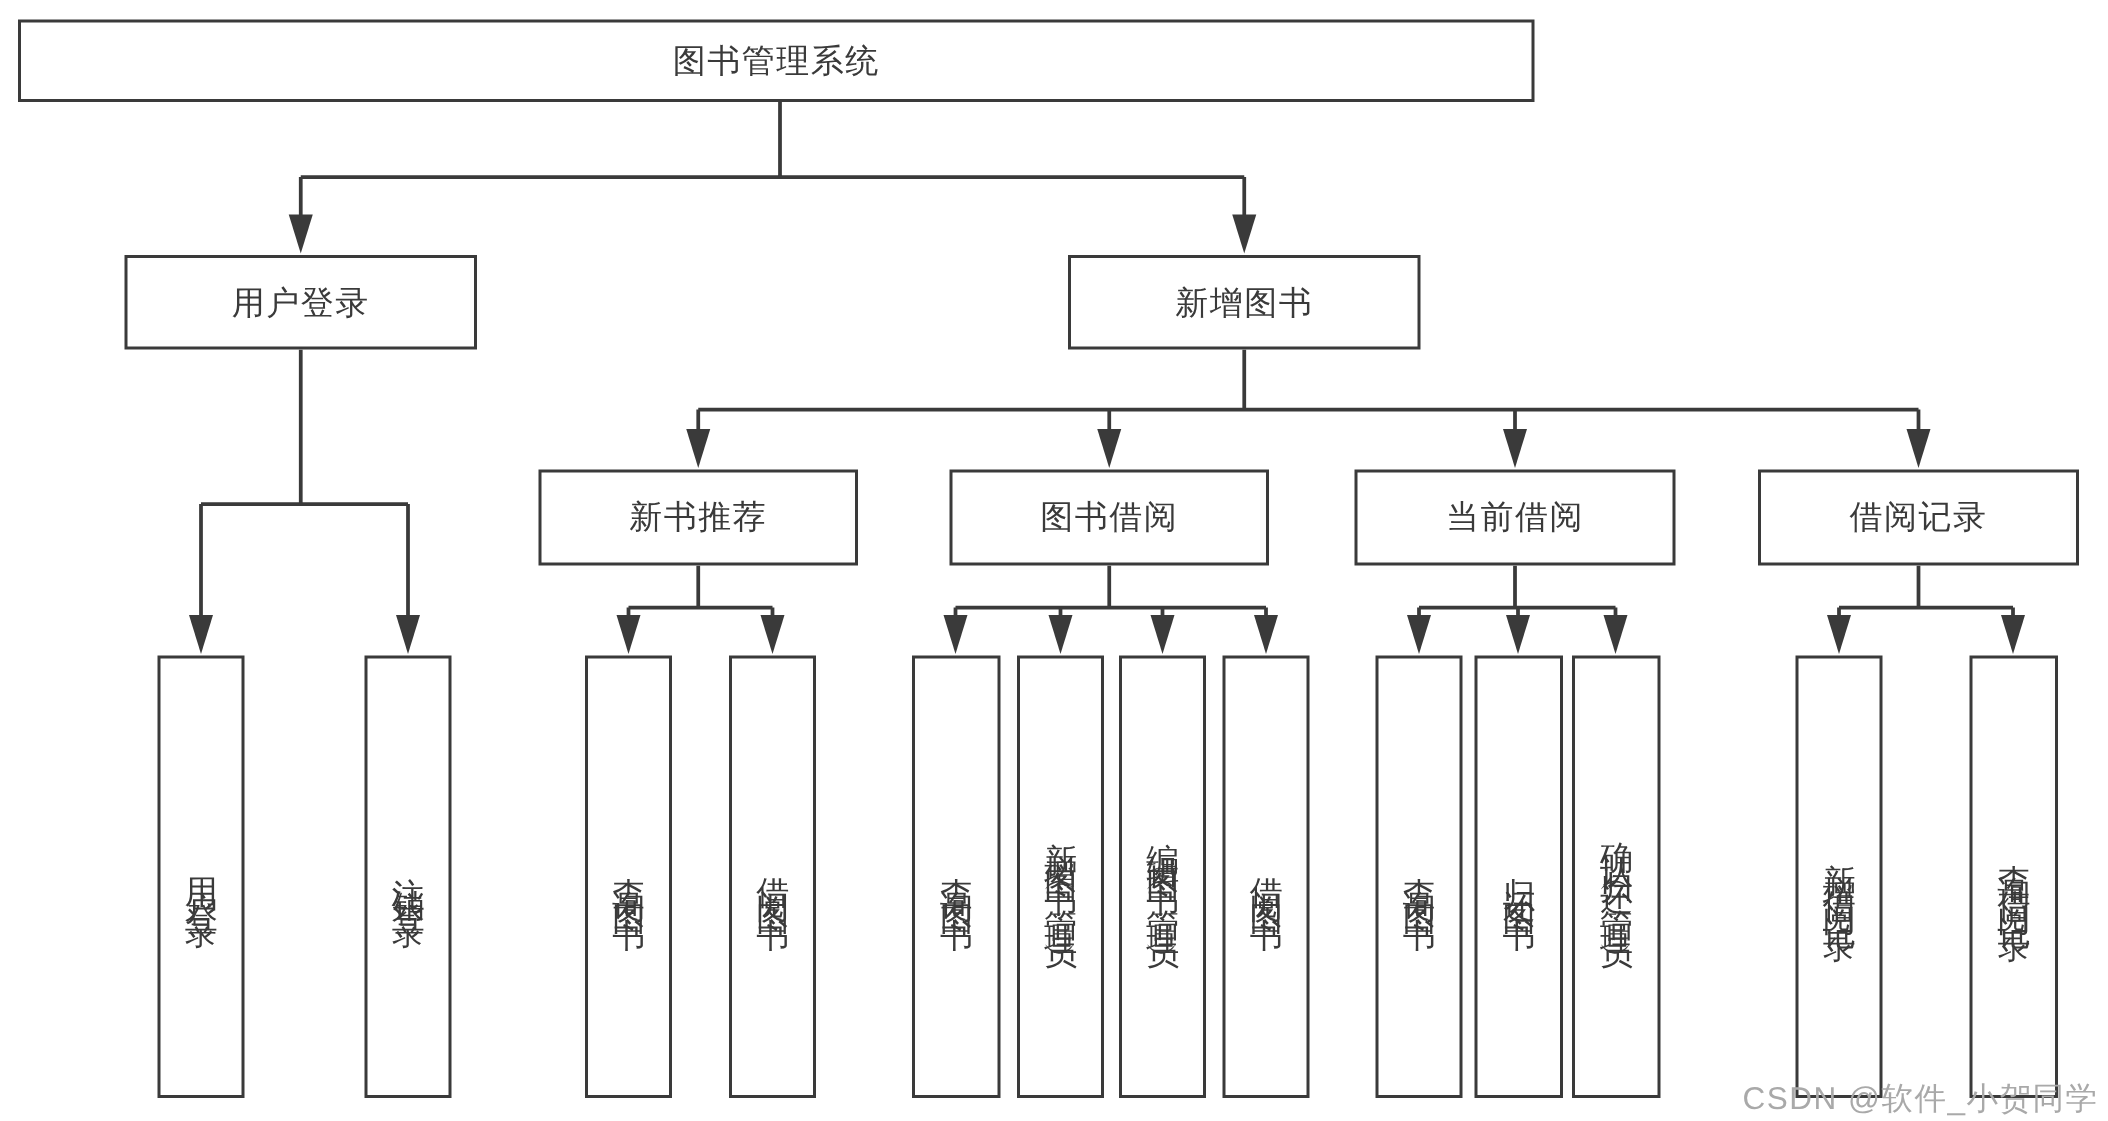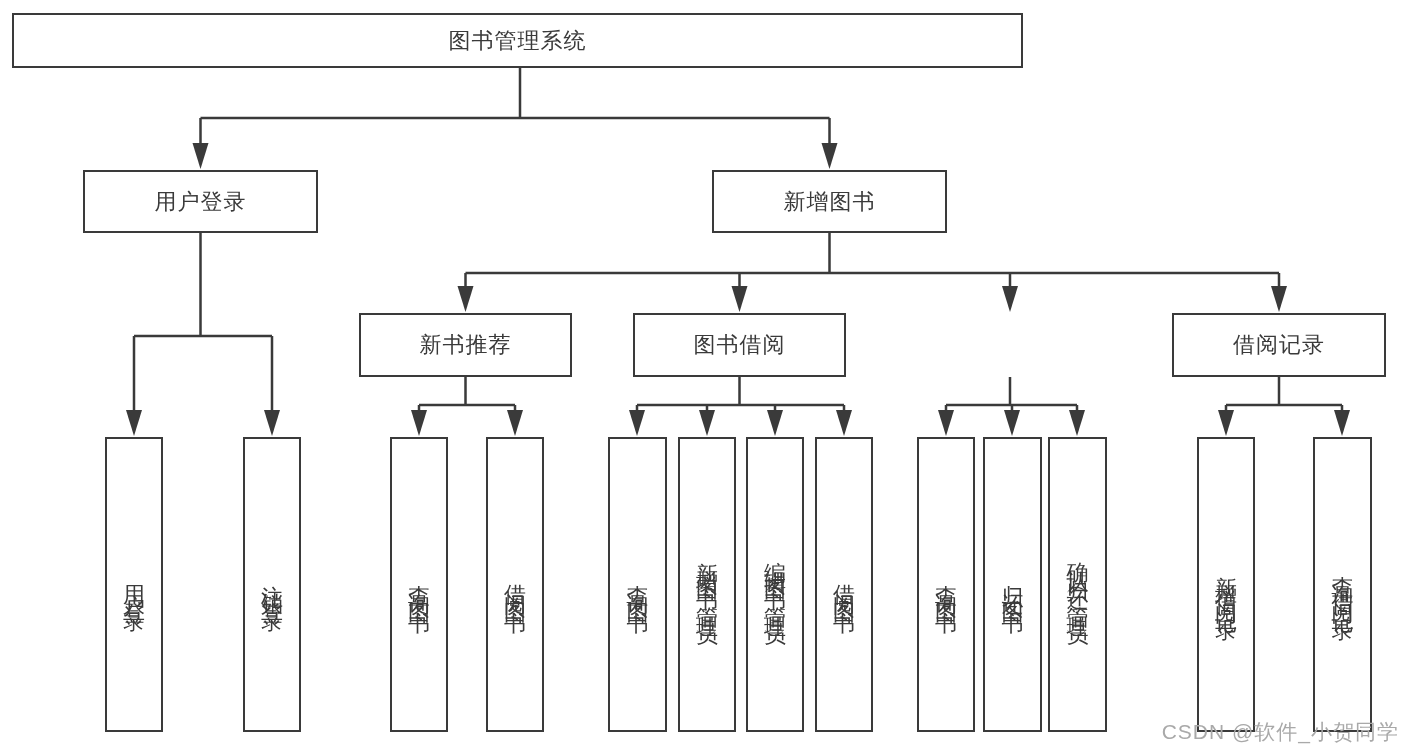--- a/index.html
+++ b/index.html
@@ -130,20 +130,23 @@
   <div class="box" style="left:712px; top:170px; width:235px; height:63px">
     <span class="label-h">新增图书</span>
   </div>
 
   <div class="box" style="left:633px; top:313px; width:213px; height:64px">
     <span class="label-h">图书借阅</span>
   </div>
   <div class="box" style="left:359px; top:313px; width:213px; height:64px">
     <span class="label-h">新书推荐</span>
   </div>
+  <div class="box" style="left:903px; top:313px; width:214px; height:64px">
+    <span class="label-h">当前借阅</span>
+  </div>
   <div class="box" style="left:1172px; top:313px; width:214px; height:64px">
     <span class="label-h">借阅记录</span>
   </div>
 
   <div class="box" style="left:105px; top:437px; width:58px; height:295px">
     <span class="label-v">用户登录</span>
   </div>
   <div class="box" style="left:243px; top:437px; width:58px; height:295px">
     <span class="label-v">注销登录</span>
   </div>

